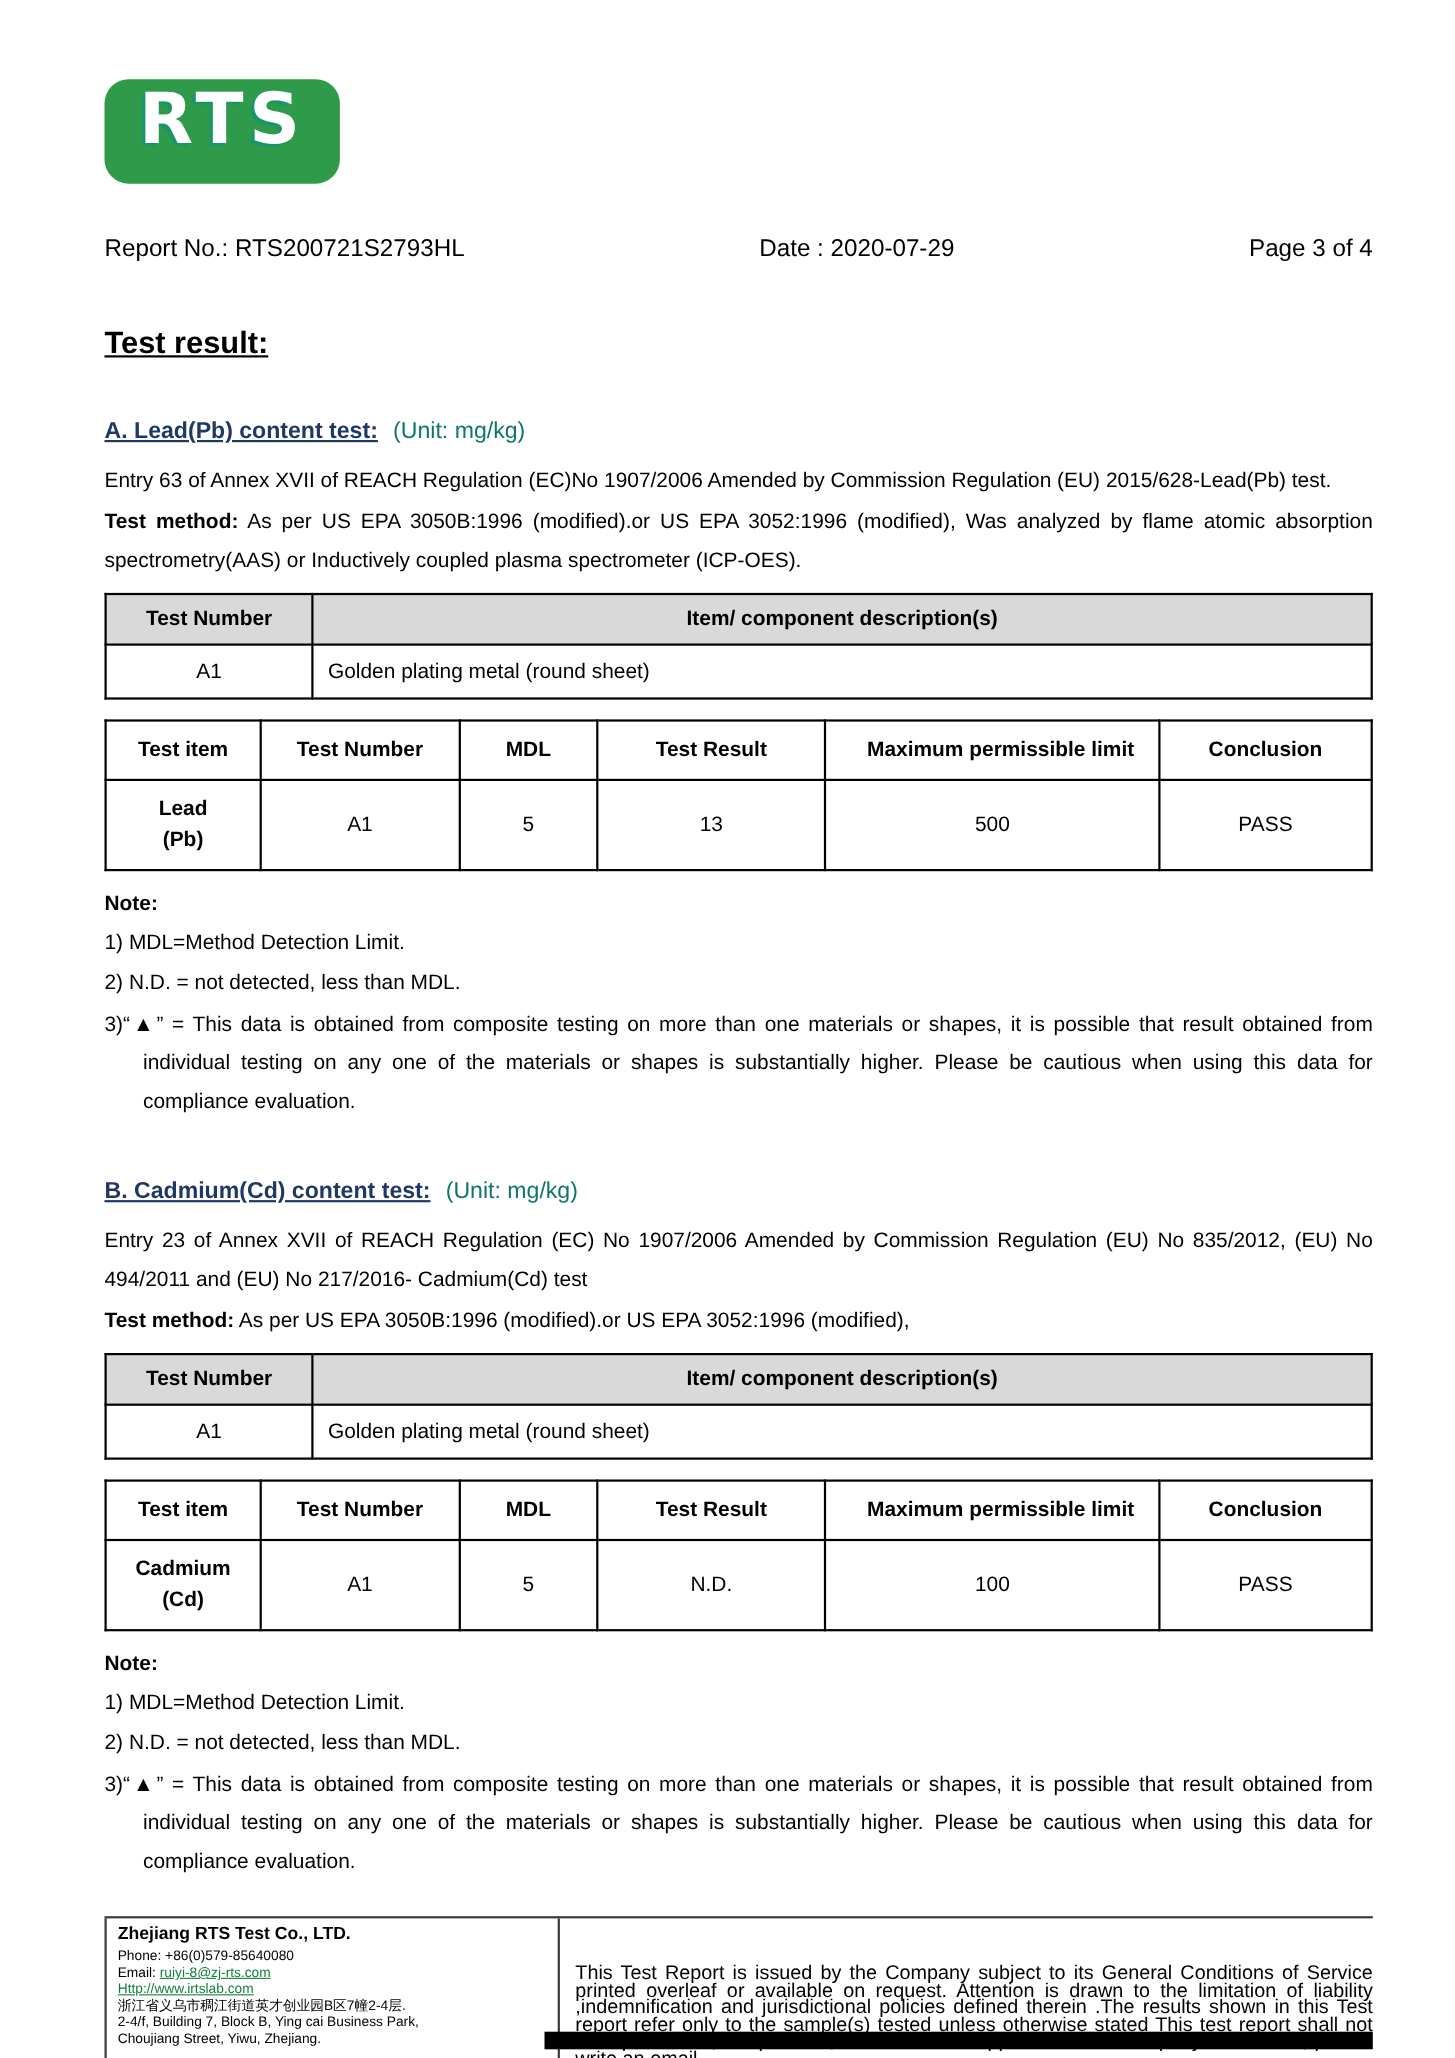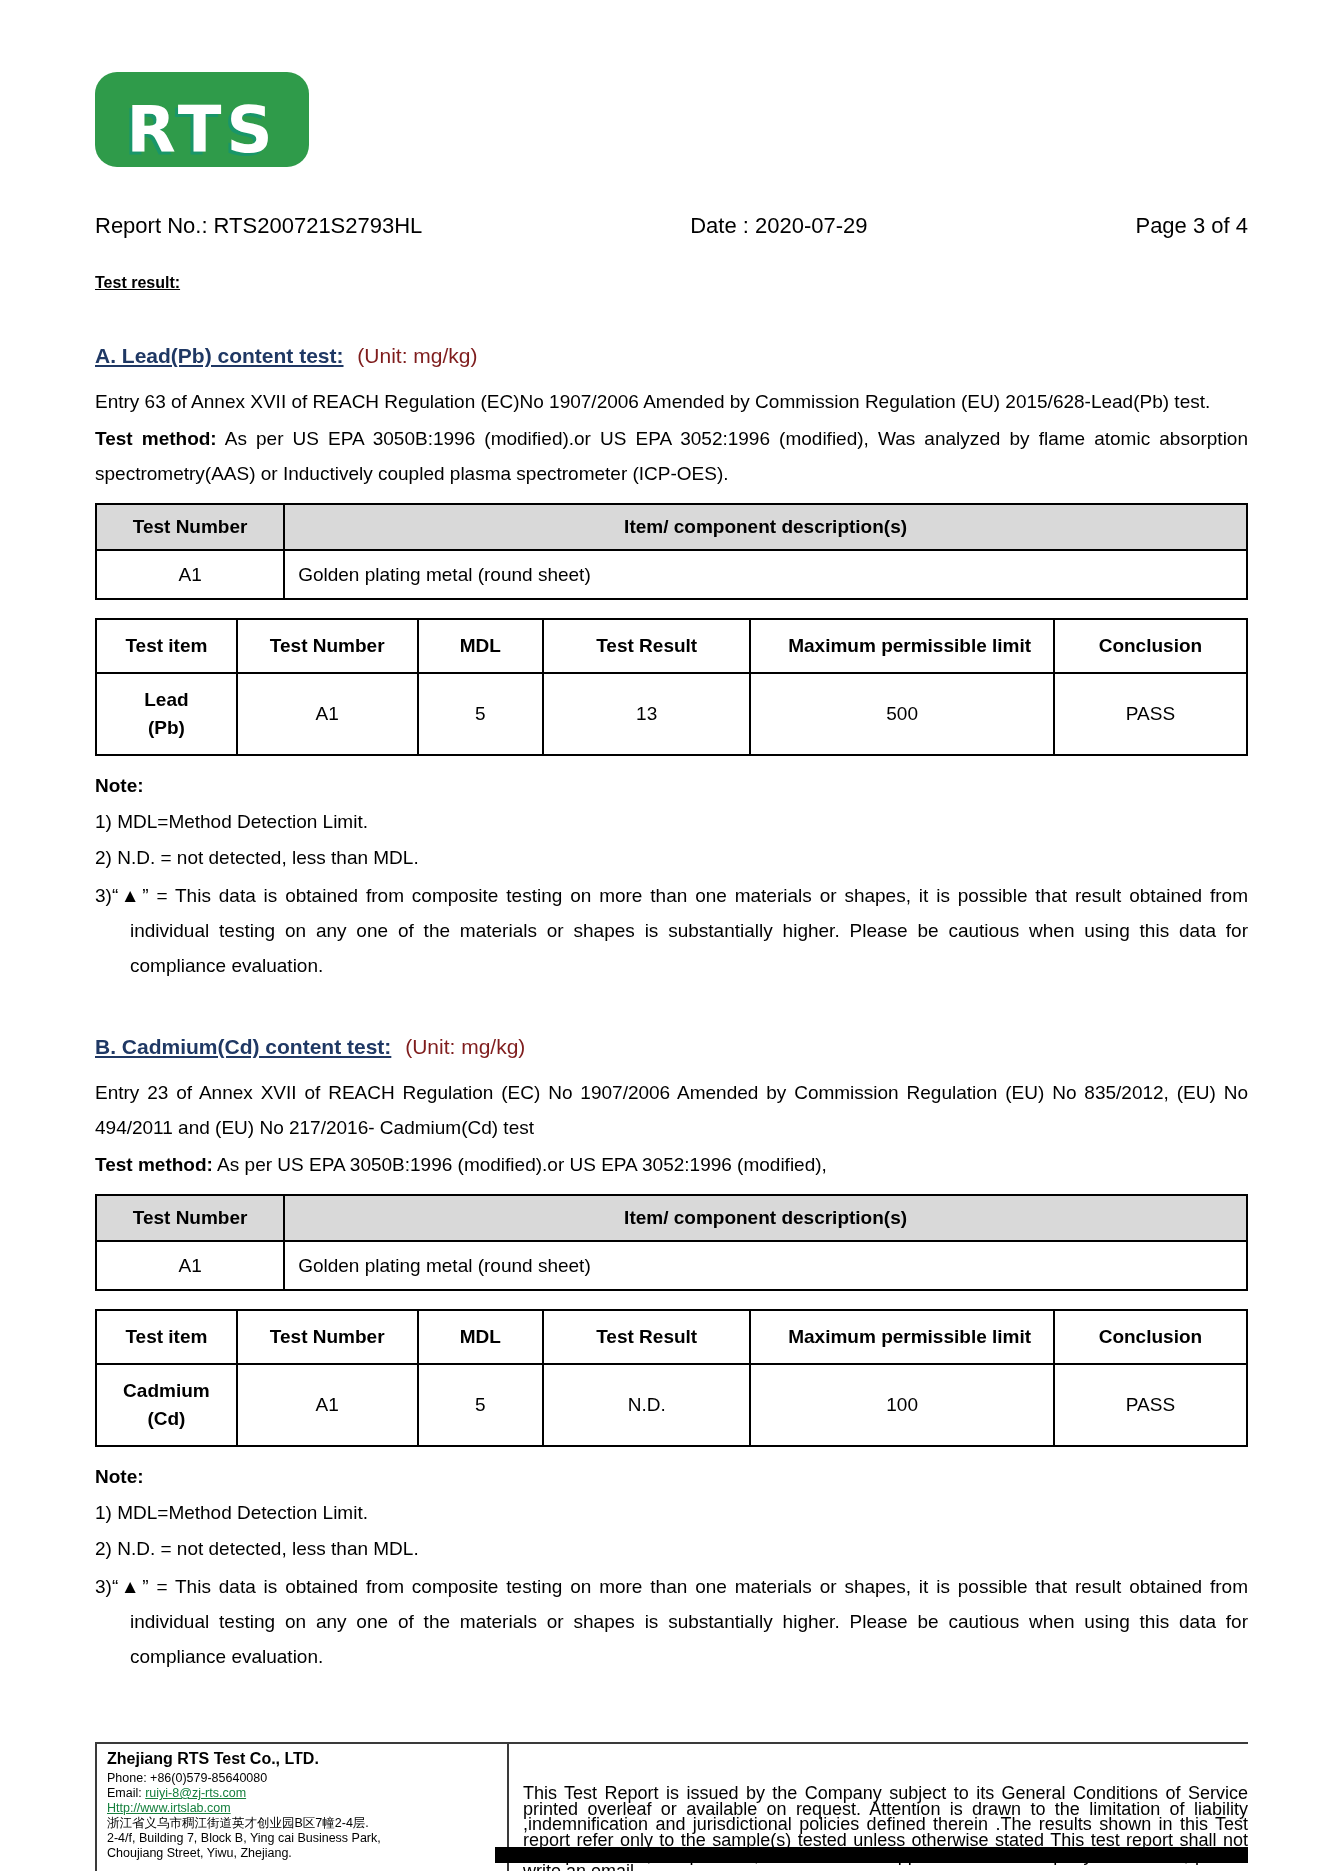--- a/index.html
+++ b/index.html
@@ -12,43 +12,43 @@
     overflow: hidden;
   }
   .content { position: absolute; left: 95px; top: 0; width: 1153px; }
 
   
   .logo {
     margin-top: 72px;
     width: 214px; height: 95px;
     background: #2f9b4a;
     border-radius: 22px;
-    display: flex; align-items: flex-end; justify-content: center;
+    display: flex; align-items: flex-start; justify-content: center;
   }
   .logo-text {
     color: #fff; font-size: 64px; font-weight: bold; letter-spacing: 5px;
     font-family: "DejaVu Sans", sans-serif;
     text-shadow: -3px 3px 0 rgba(0,145,145,0.45);
   }
 
   
   .header-row {
     display: flex; justify-content: space-between; align-items: baseline;
     margin-top: 46px; font-size: 22px;
   }
 
   .page-title {
-    margin-top: 35px; font-size: 16px; font-weight: bold;
+    margin-top: 57px; font-size: 28px; font-weight: bold;
     text-decoration: underline;
   }
 
   .section { margin-top: 52px; }
   .sec-head { font-size: 21px; margin-bottom: 16px; }
   .sec-title { color: #1f3864; font-weight: bold; text-decoration: underline; }
-  .sec-unit  { color: #7f1d1d; margin-left: 8px; }
+  .sec-unit  { color: #0f766e; margin-left: 8px; }
 
   .para { font-size: 19px; line-height: 35px; text-align: justify; margin: 0 0 2px 0; }
   .para b { font-weight: bold; }
 
   table { border-collapse: collapse; width: 100%; table-layout: fixed; }
   th, td { border: 2px solid #000; font-size: 19px; }
 
   .comp-table { margin-top: 12px; }
   .comp-table th { background: #d9d9d9; height: 42px; text-align: center; font-weight: bold; }
   .comp-table td { height: 45px; }

